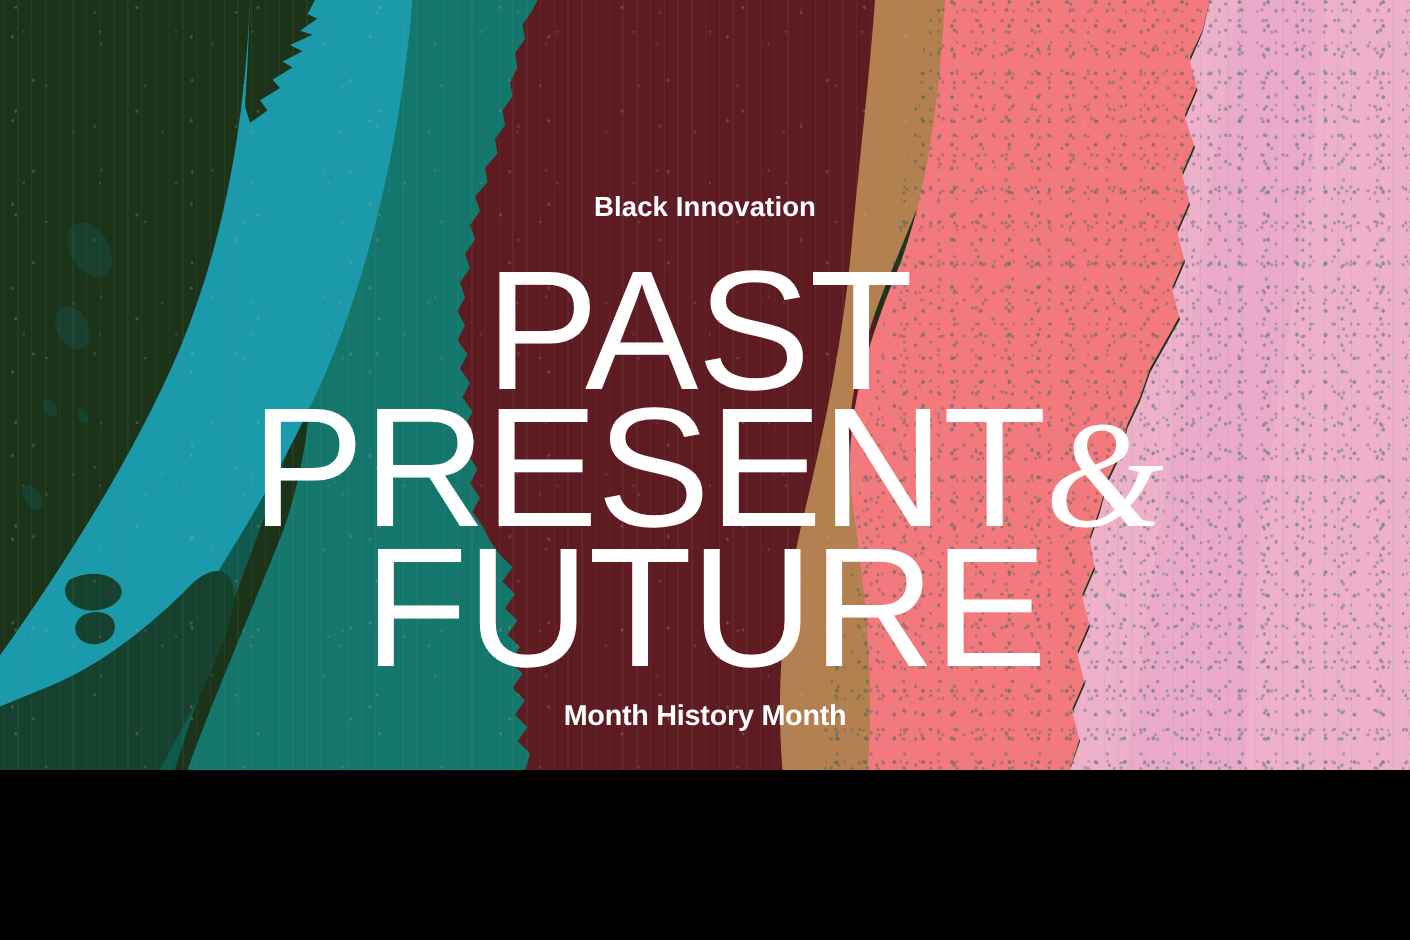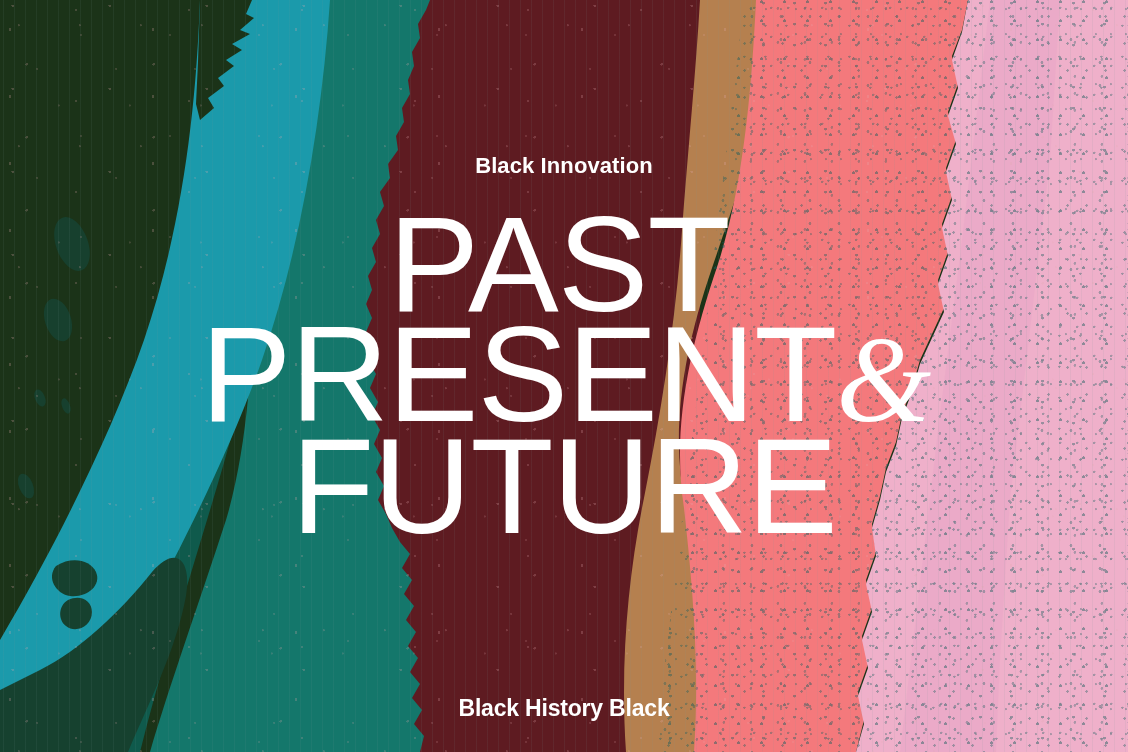--- a/index.html
+++ b/index.html
@@ -3,21 +3,21 @@
 <meta charset="utf-8">
 <style>
   html, body {
     margin: 0;
     padding: 0;
     background: #000;
   }
   #poster {
     position: relative;
     width: 1128px;
-    height: 752px;
+    height: 616px;
     overflow: hidden;
     font-family: "Liberation Sans", sans-serif;
     background: #0f172a;
   }
   .layer {
     position: absolute;
     inset: 0;
     width: 100%;
     height: 100%;
   }
@@ -234,16 +234,16 @@
   <div class="type-layer">
 
     <div class="eyebrow">Black Innovation</div>
 
     <div class="headline line-present"><span>PRESENT</span><span class="amp">&amp;</span></div>
 
     <div class="headline line-past">PAST</div>
 
     <div class="headline line-future">FUTURE</div>
 
-    <div class="footer">Black History Black</div>
+    <div class="footer">Month History Month</div>
   </div>
 
 </div>
 
 </body></html>

